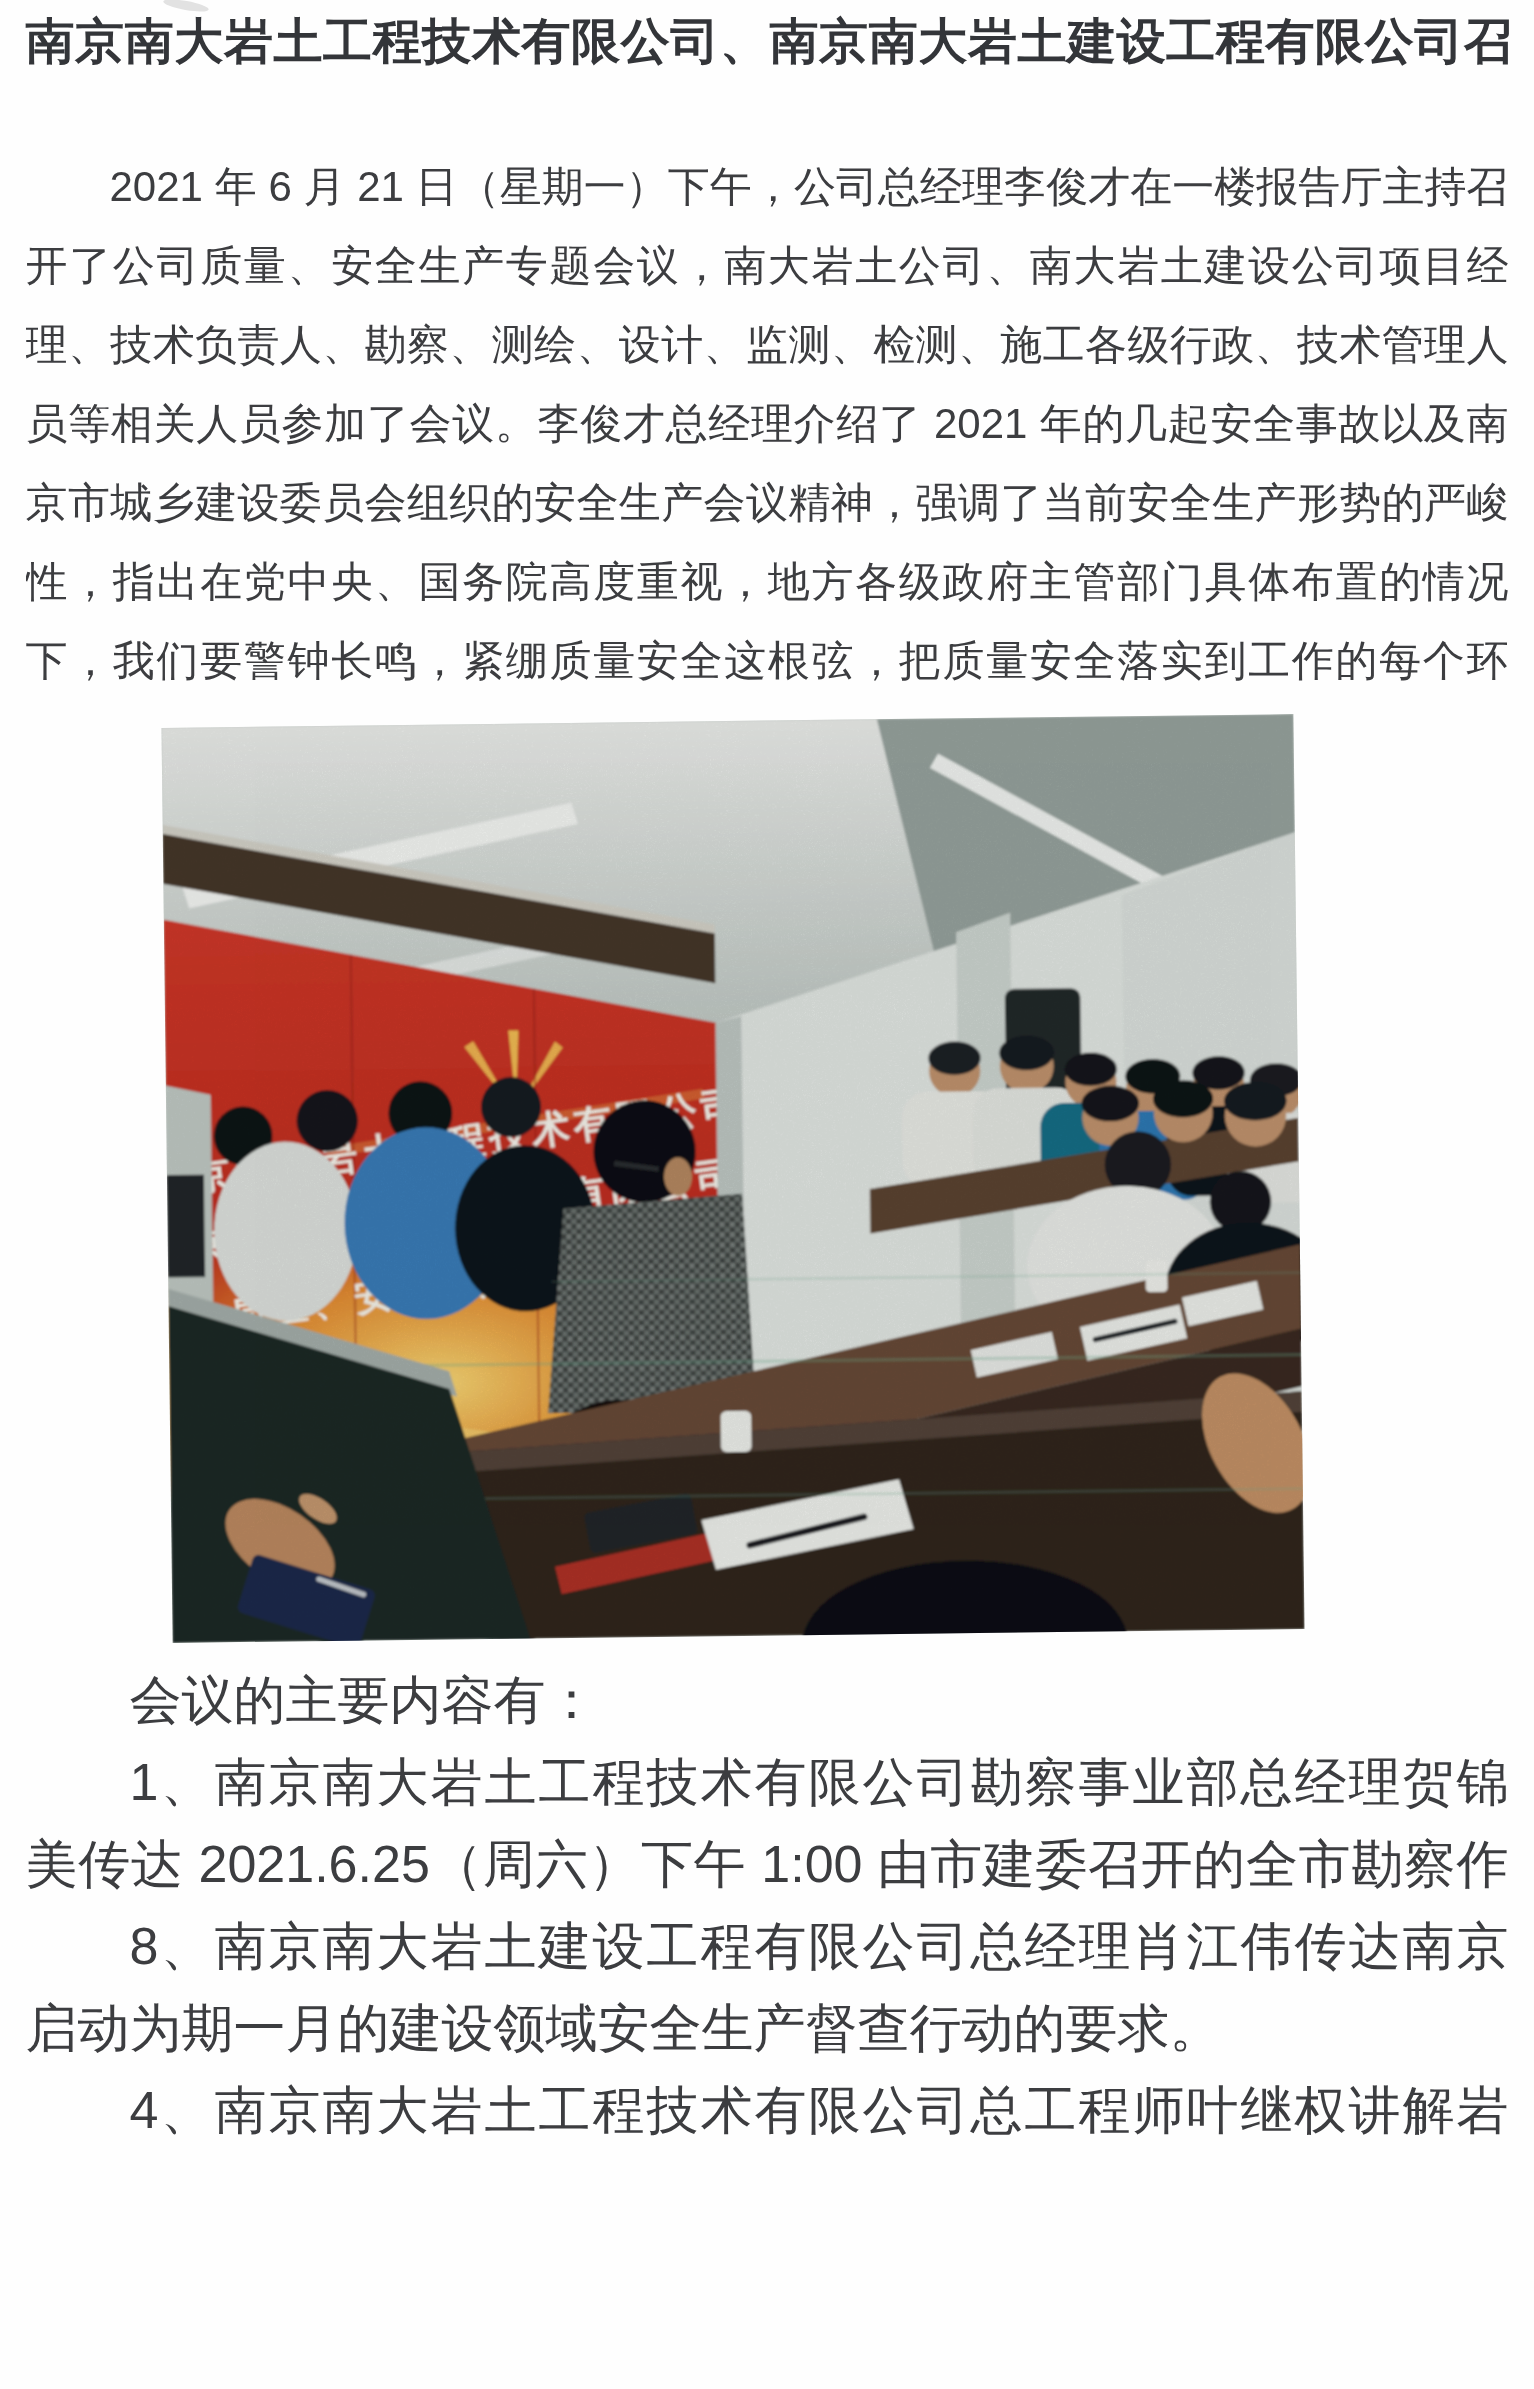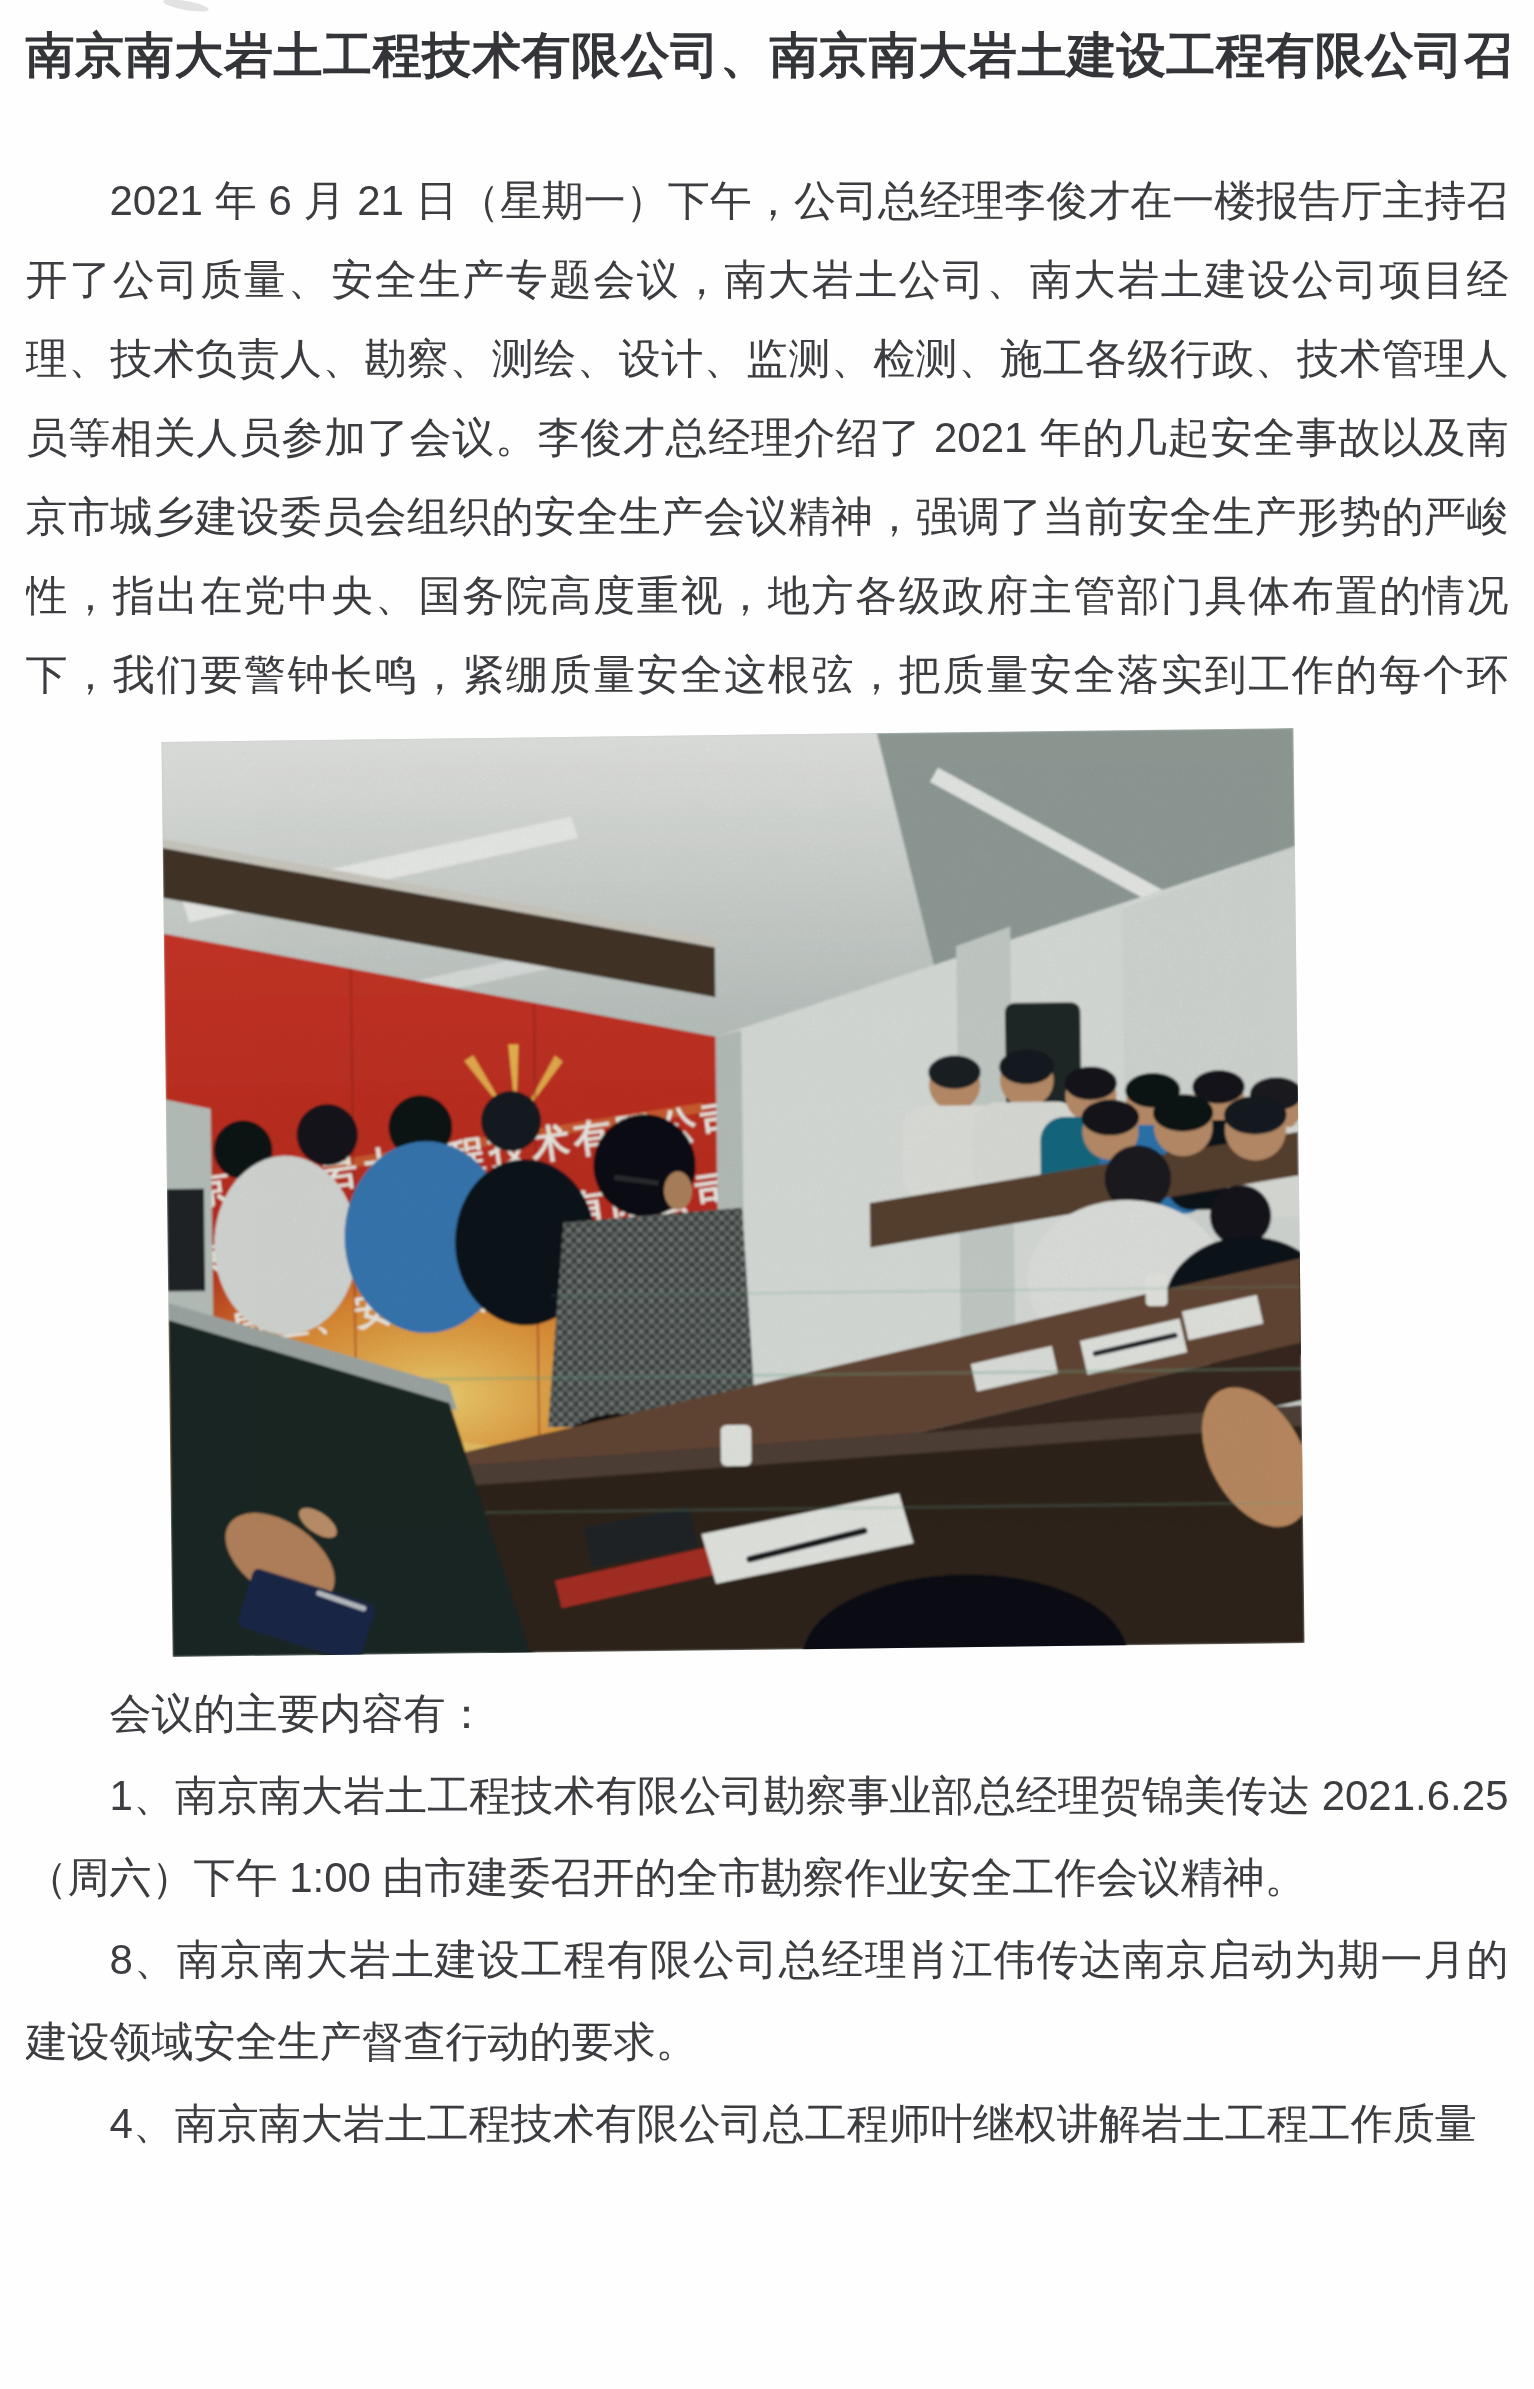--- a/index.html
+++ b/index.html
@@ -9,21 +9,21 @@
     background:#fefefe;
     overflow:hidden;
     font-family:"Liberation Sans","DejaVu Sans",sans-serif;
     color:#3c3d40;
   }
   .smudge{
     position:absolute;left:163px;top:1.3px;width:46px;height:9px;
     border-radius:50%;background:#c2c2c2;opacity:.45;transform:rotate(10deg);
   }
   .title-block{
-    padding-top:14px;margin:0 25.5px;
+    margin:0 25.5px;
     font-size:49px;font-weight:700;color:#333539;
     line-height:83px;text-align:center;letter-spacing:0.6px;
   }
   .title-line{white-space:nowrap;}
   .body-par{
     font-size:42px;line-height:79px;
     margin:0 25.5px;text-align:justify;word-break:break-all;
     text-indent:2em;color:#3c3d40;
   }
   .p-intro{margin-top:64px;height:554px;overflow:hidden;}
@@ -31,21 +31,21 @@
     position:relative;
     width:1132px;height:915px;
     margin:20.4px 0 0 167px;
     transform:rotate(-0.7deg);
     background:#dde3df;
     overflow:hidden;
   }
   .photo-wrap svg{display:block;width:100%;height:100%;}
   .agenda{margin-top:23px;}
   .agenda p{
-    font-size:42px;line-height:82px;margin:0 25.5px;
+    font-size:52px;line-height:82px;margin:0 25.5px;
     text-align:justify;word-break:break-all;text-indent:2em;
     overflow:hidden;color:#3c3d40;
   }
   .ag-1line{height:82px;}
   .ag-2line{height:164px;}
   .screen-text{
     font-family:"Liberation Sans","DejaVu Sans",sans-serif;
     font-weight:bold;fill:#fcfbf3;letter-spacing:7px;
   }
 </style>

